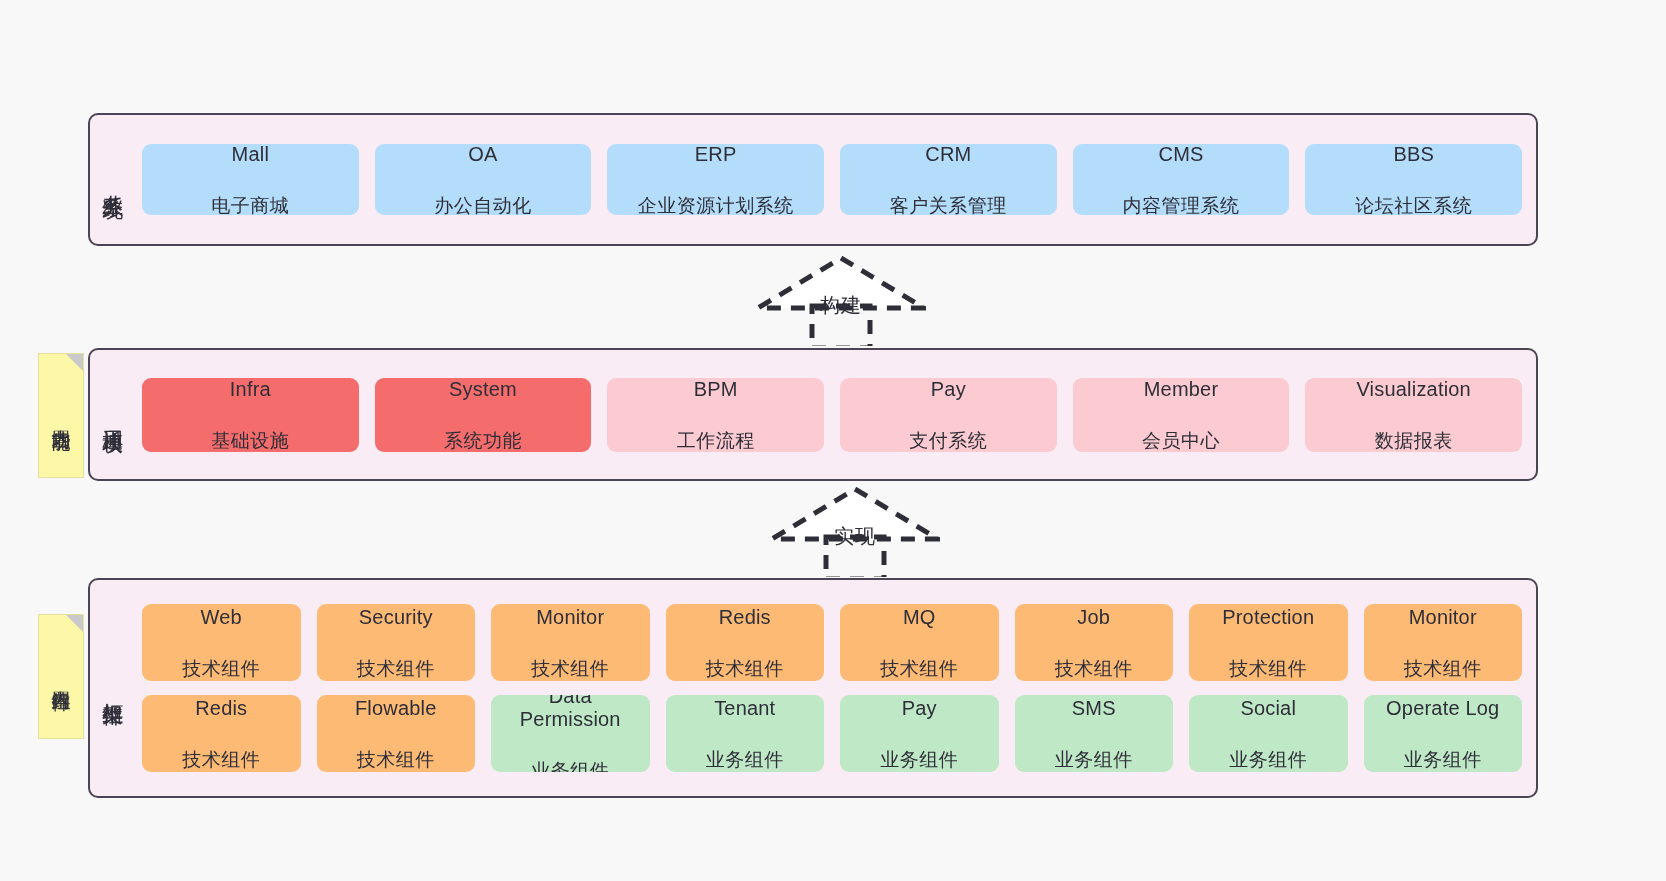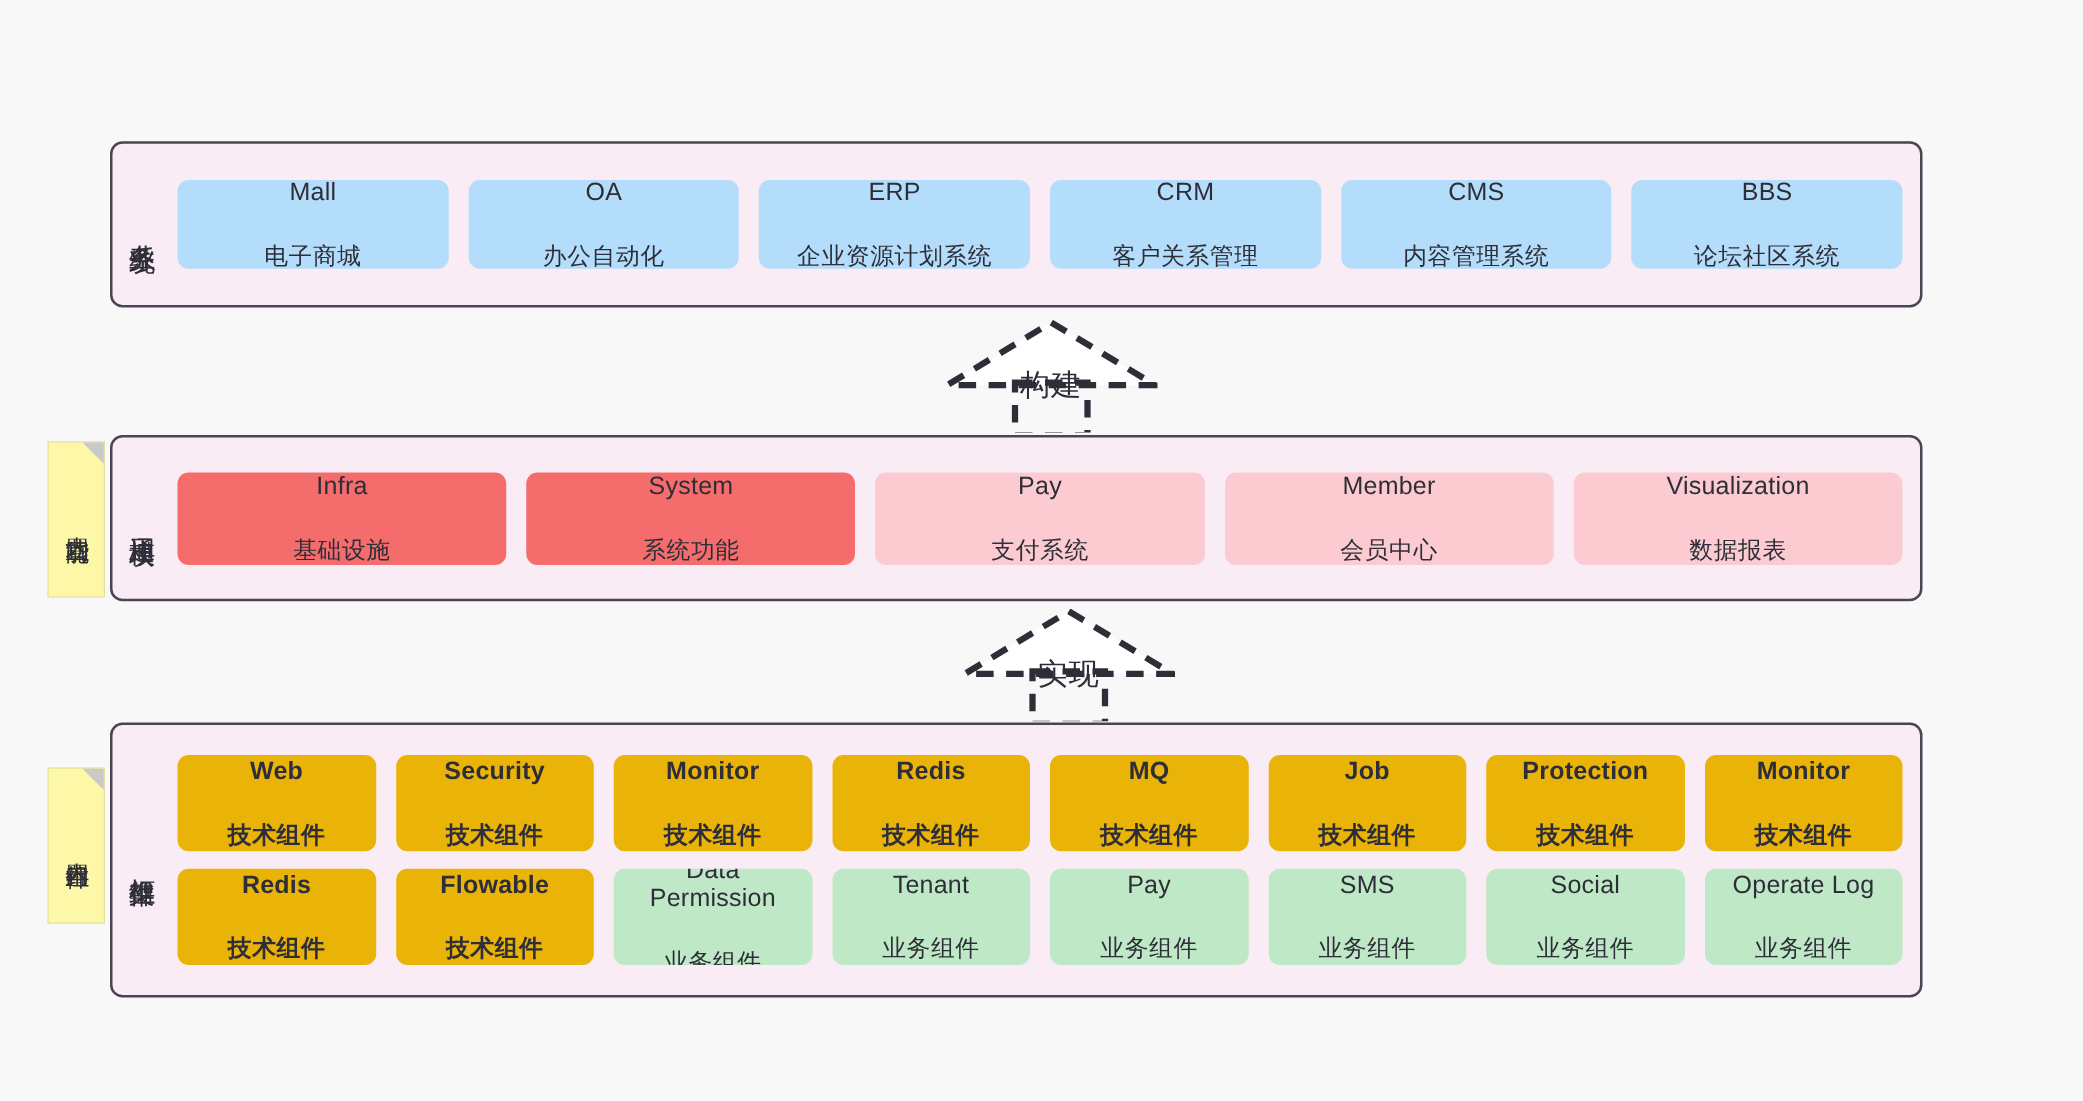--- a/index.html
+++ b/index.html
@@ -89,21 +89,21 @@
     letter-spacing: .5px;
     white-space: nowrap;
     margin-top: 28px;
   }
   .cell.wrap .en { white-space: normal; line-height: 1.16; }
 
   
   .c-blue       { background: #b3ddfa; }
   .c-red        { background: #f56c6c; }
   .c-pink       { background: #fbcbd1; }
-  .c-green      { background: #eab308; font-weight: bold; }
+  .c-green      { background: #fdba74; }
   .c-greenlight { background: #bfe8c6; }
 
   
   #layer-business  { left: 88px;  top: 113px; width: 1450px; height: 133px; }
   #layer-common    { left: 88px;  top: 348px; width: 1450px; height: 133px; }
   #layer-framework { left: 88px;  top: 578px; width: 1450px; height: 220px; }
 
   #layer-business  .cell { height: 71px; }
   #layer-common    .cell { height: 74px; }
   #layer-framework .cell { height: 77px; }
@@ -142,21 +142,21 @@
     position: absolute;
     width: 170px;
     height: 90px;
   }
   .arrow svg { display: block; width: 170px; height: 90px; }
   .arrow .arrow-label {
     position: absolute;
     left: 0; right: 0;
     top: 36px;
     text-align: center;
-    font-size: 24px;
+    font-size: 20px;
     color: #2e2e38;
     letter-spacing: 1px;
     user-select: none;
   }
   #arrow-build   { left: 756px; top: 256px; }
   #arrow-realize { left: 770px; top: 487px; }
 </style>
 </head>
 <body>
 
@@ -212,20 +212,24 @@
       <div class="row">
         <div class="cell c-red">
           <span class="en">Infra</span>
           <span class="cn">基础设施</span>
         </div>
         <div class="cell c-red">
           <span class="en">System</span>
           <span class="cn">系统功能</span>
         </div>
         <div class="cell c-pink">
+          <span class="en">BPM</span>
+          <span class="cn">工作流程</span>
+        </div>
+        <div class="cell c-pink">
           <span class="en">Pay</span>
           <span class="cn">支付系统</span>
         </div>
         <div class="cell c-pink">
           <span class="en">Member</span>
           <span class="cn">会员中心</span>
         </div>
         <div class="cell c-pink">
           <span class="en">Visualization</span>
           <span class="cn">数据报表</span>

